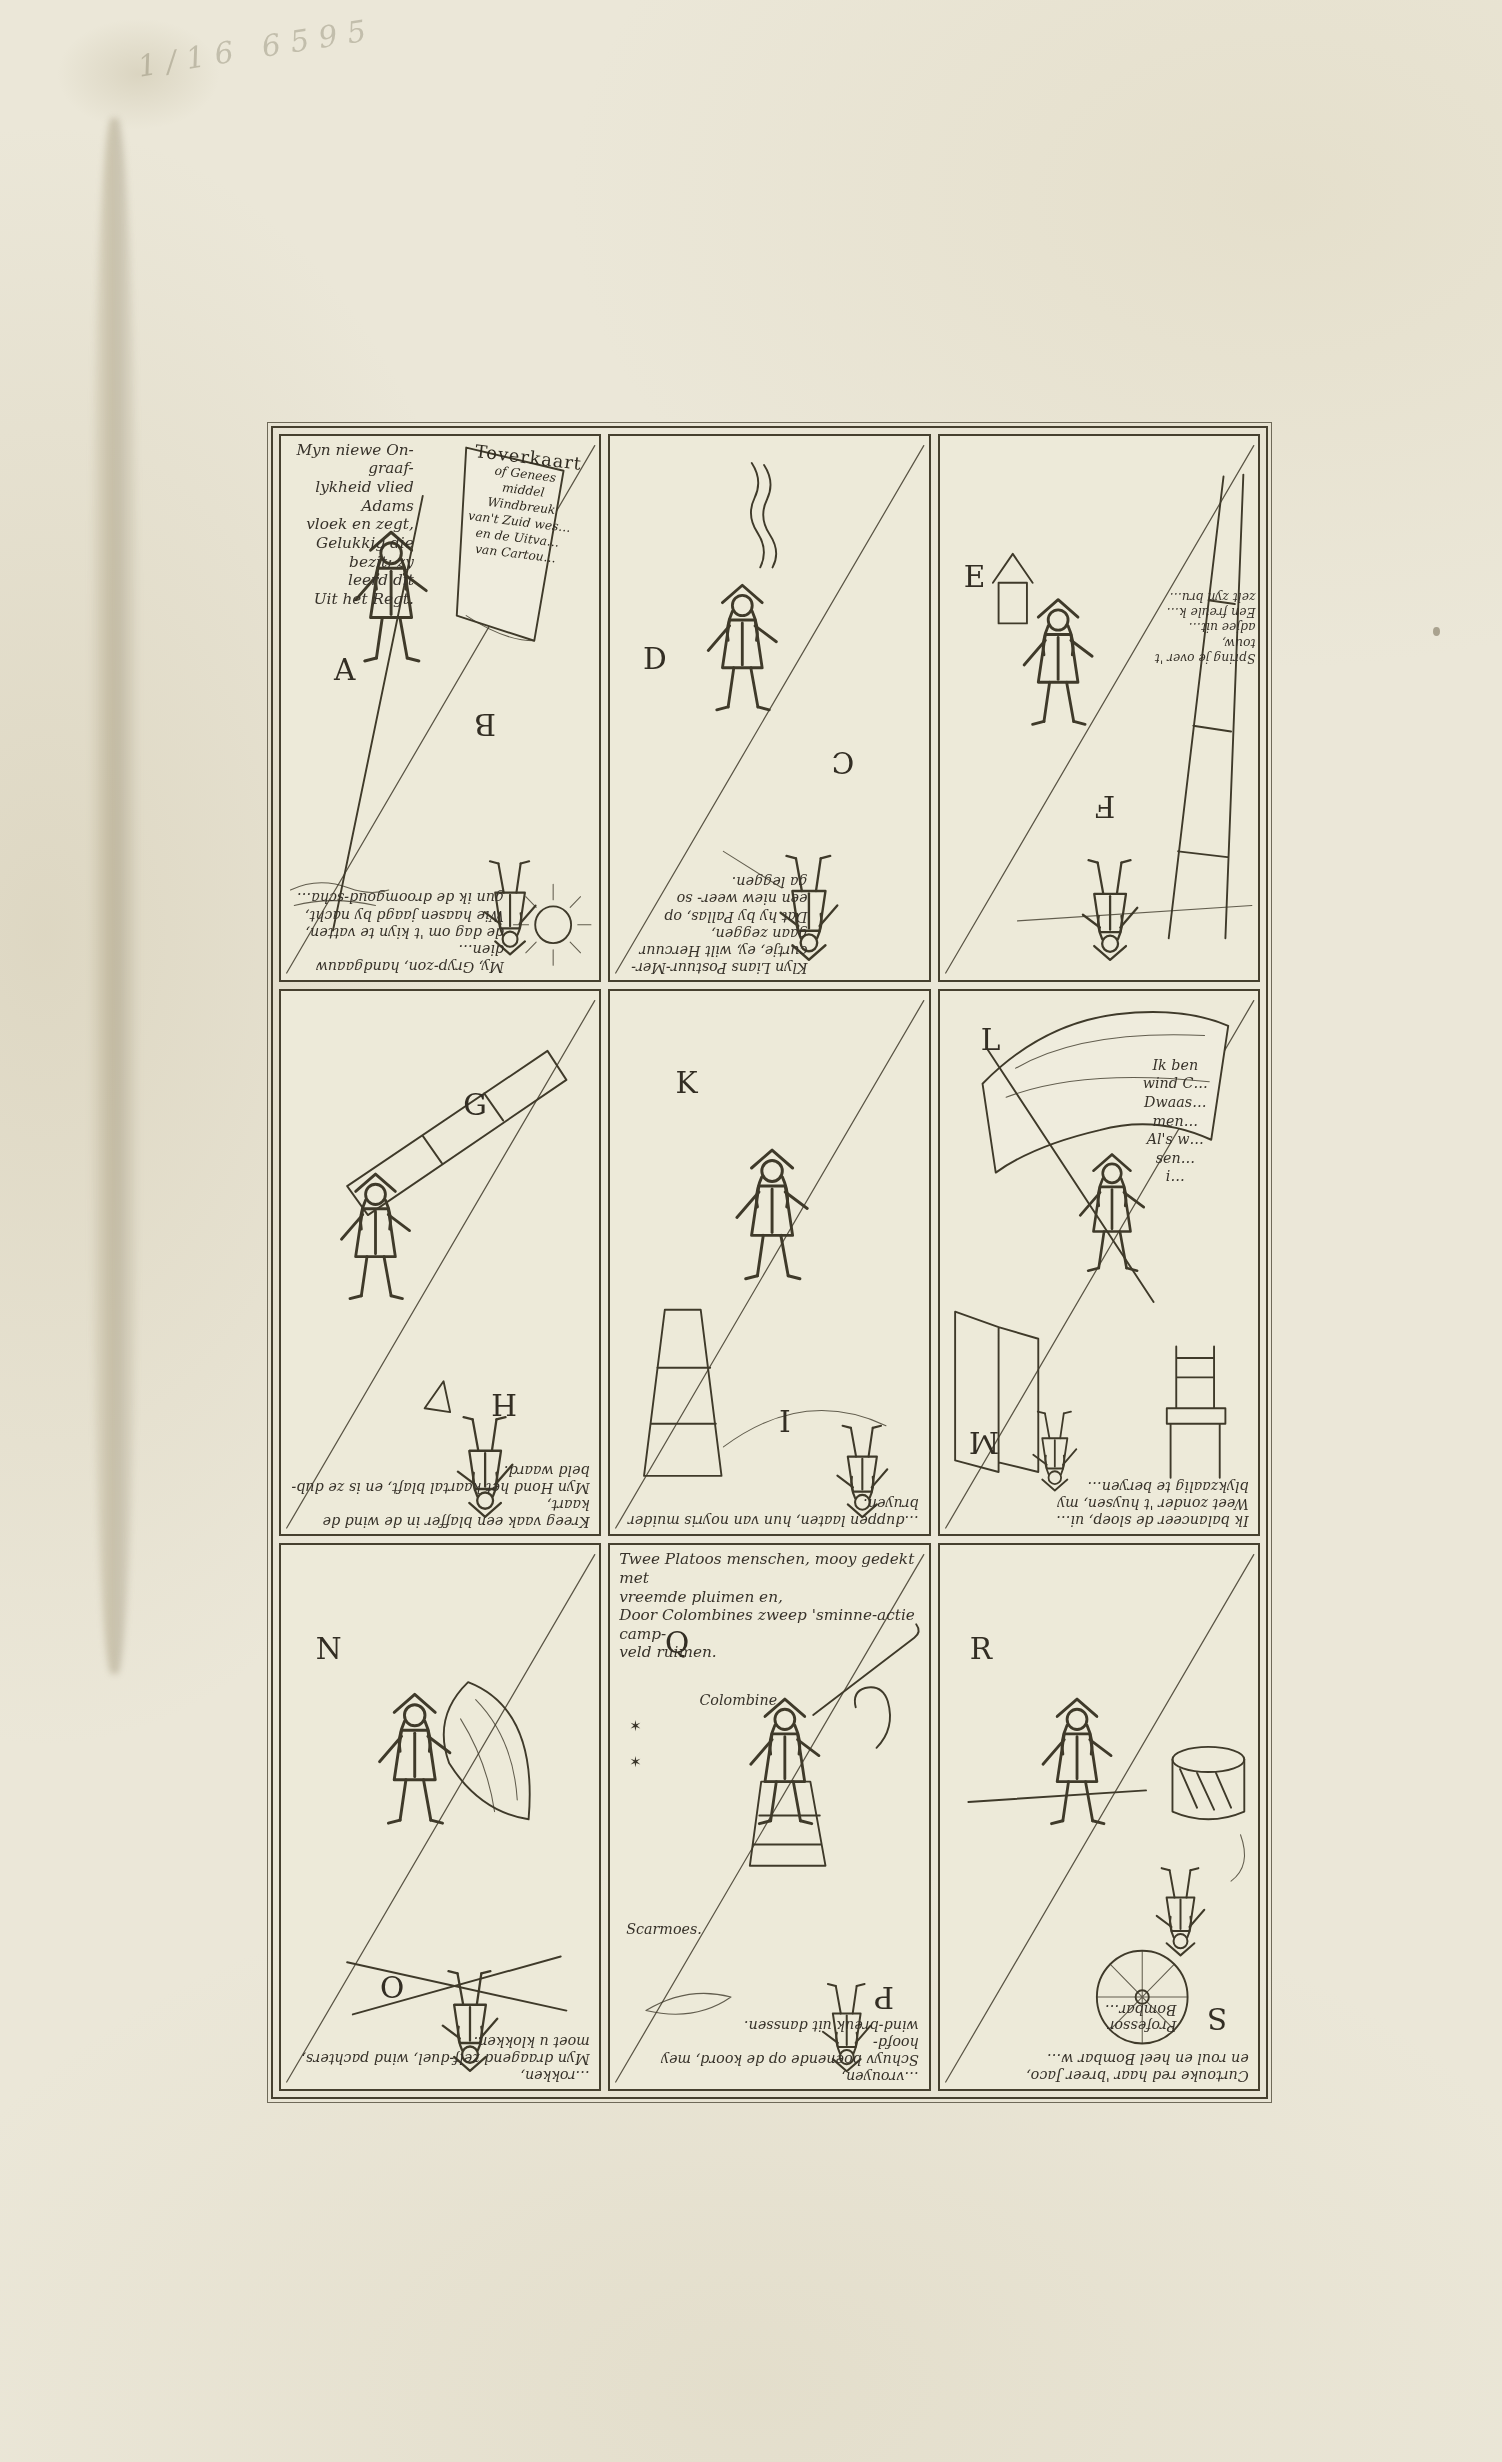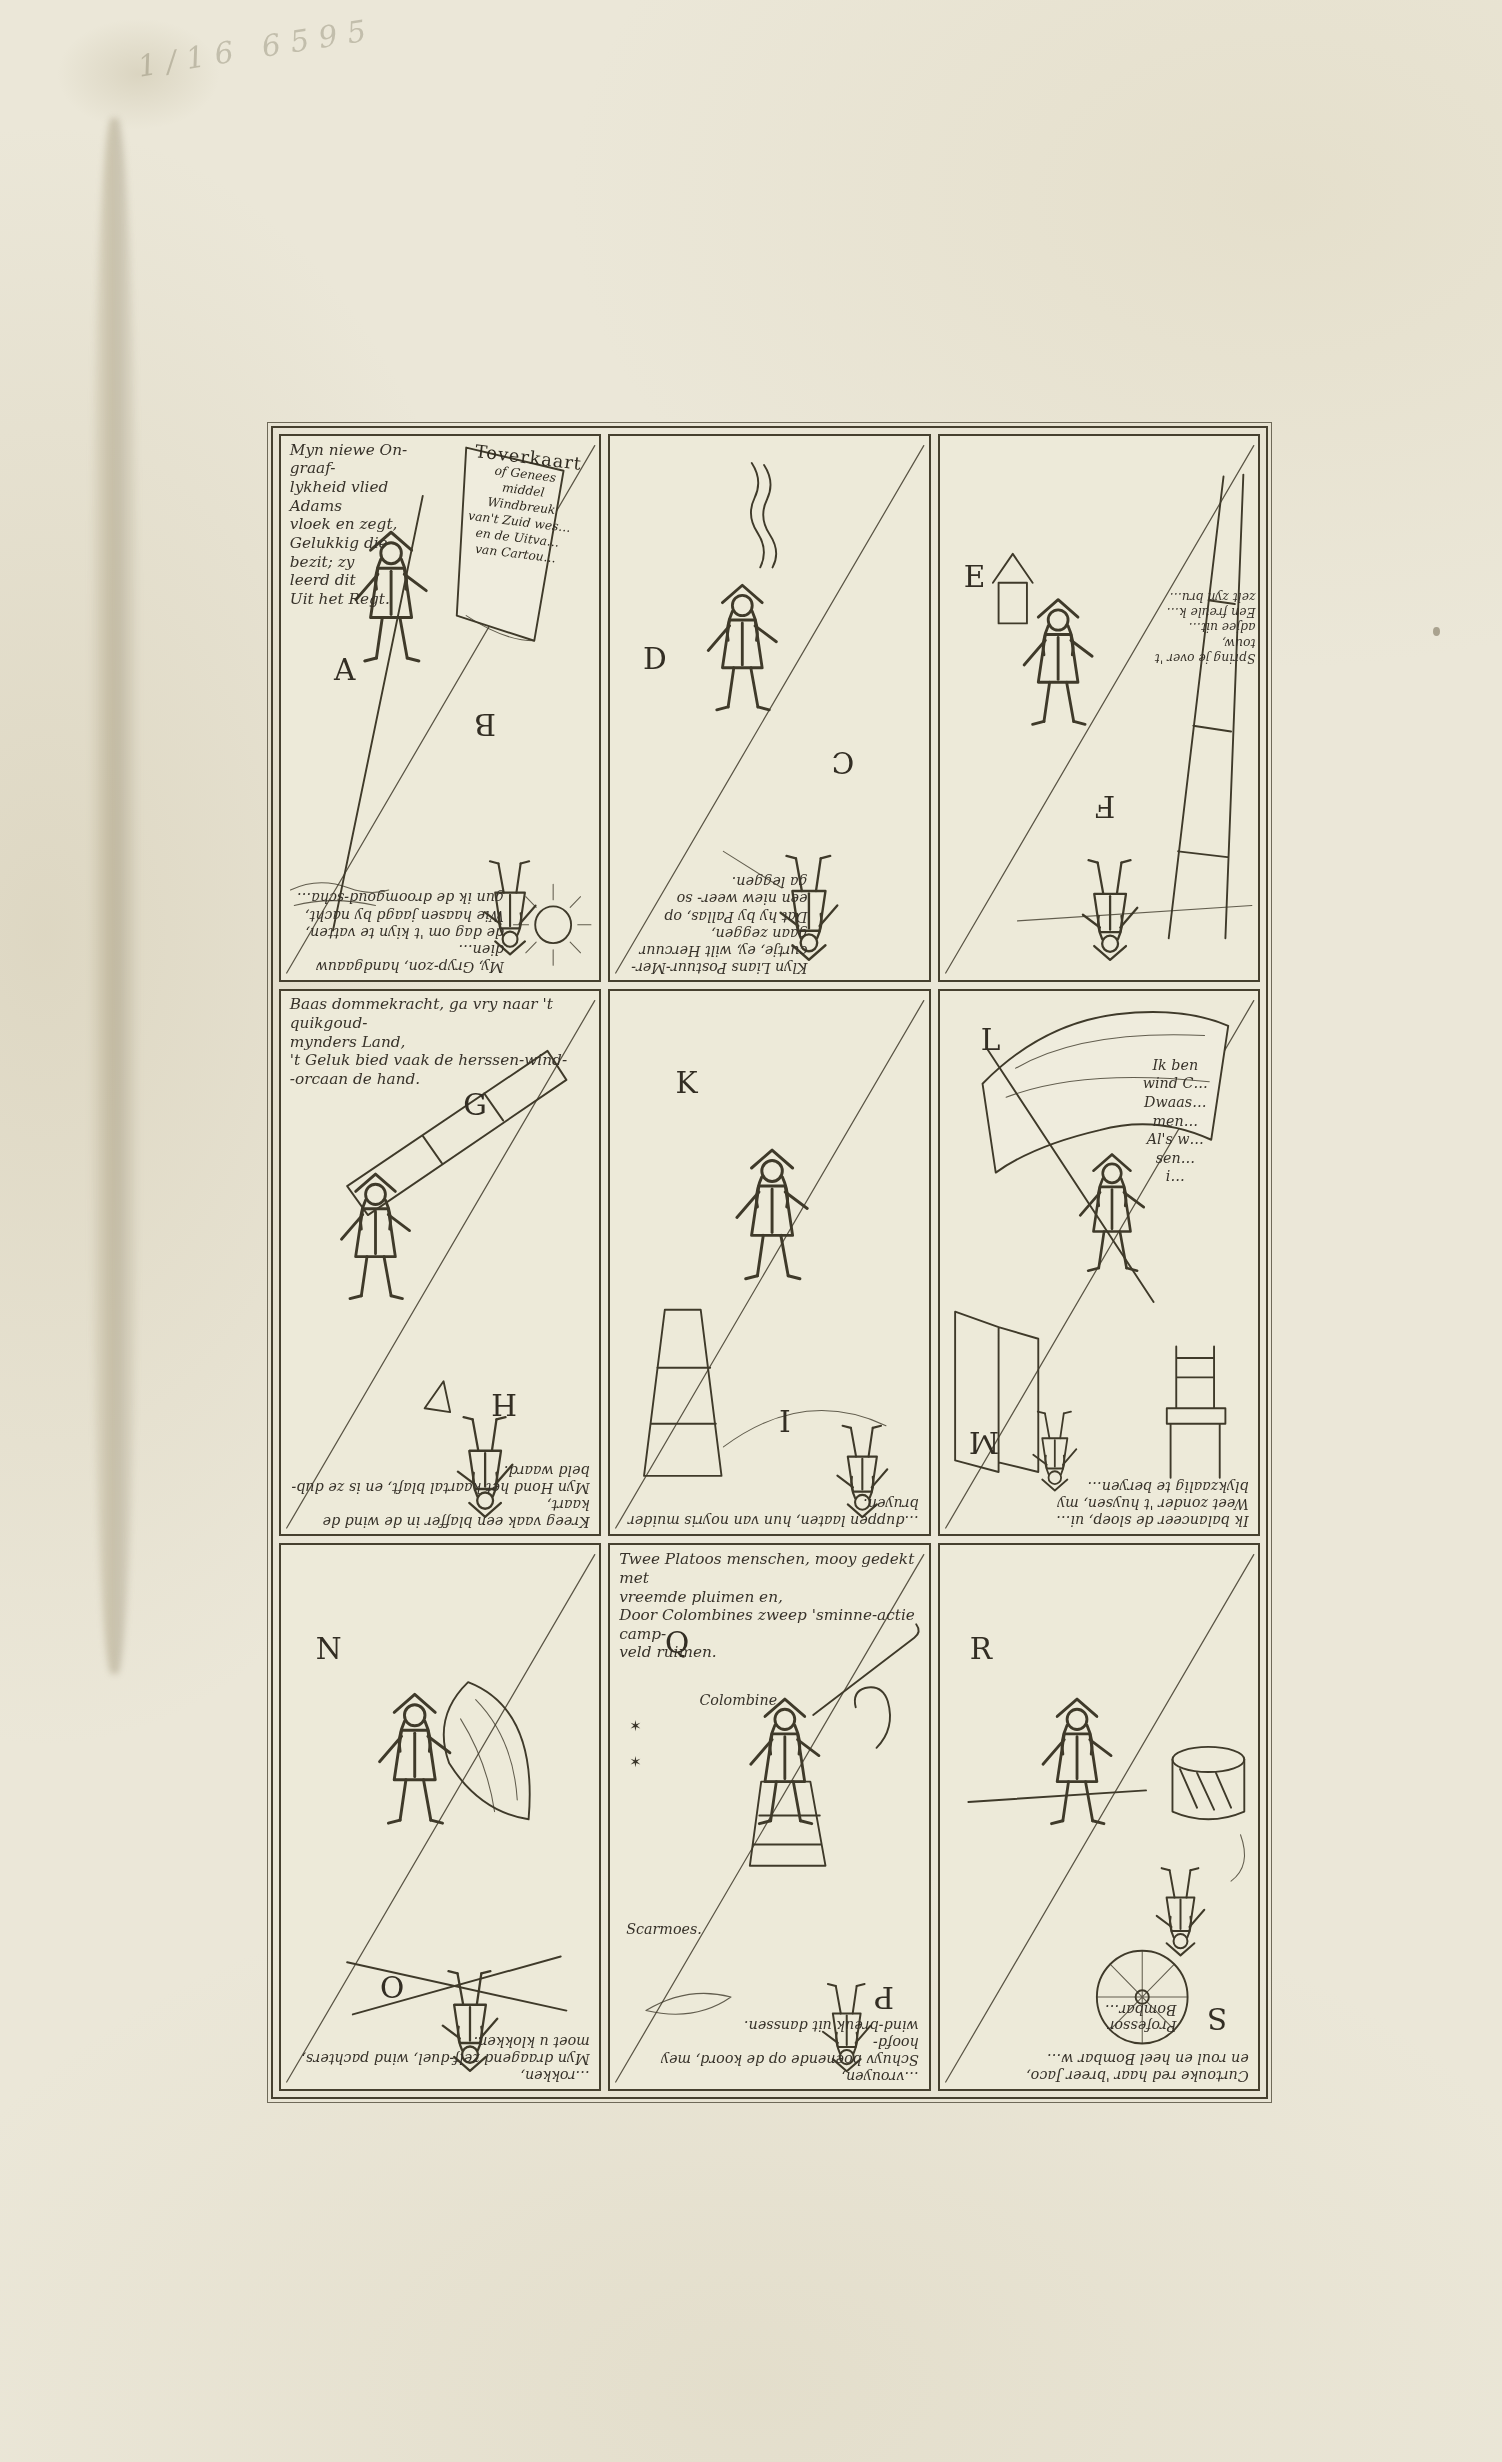--- a/index.html
+++ b/index.html
@@ -43,21 +43,21 @@
   .art{position:absolute;inset:0;width:100%;height:100%;}
   .art .ink{stroke:#3f3a2a;fill:none;stroke-width:2;stroke-linecap:round;stroke-linejoin:round;}
   .art .diag{stroke-width:1.3;opacity:.85;}
   .art .thin{stroke-width:1.1;opacity:.8;}
   .art .paperfill{fill:#efecdd;}
   .cap{
     position:absolute;top:4.9px;left:8.9px;right:5.9px;
     font-style:italic;font-size:15.3px;line-height:1.22;
     white-space:pre-line;color:#37322a;
   }
-  .cap.narrow{width:124px;right:auto;}
+  .cap.narrow{width:124px;right:auto;text-align:right;}
   .icap{
     position:absolute;bottom:4.9px;left:9.9px;right:9.9px;
     font-style:italic;font-size:14.3px;line-height:1.2;
     white-space:pre-line;color:#37322a;transform:rotate(180deg);
   }
   .icap.blockL{left:5.9px;right:38%;bottom:3.9px;}
   .letter{
     position:absolute;font-size:29.6px;color:#332e24;
     transform:translate(-50%,-50%);
   }
@@ -186,24 +186,20 @@
   <div class="panel">
     <svg class="art" viewBox="0 0 337 563" preserveAspectRatio="none">
       <g class="ink">
         <path class="diag" d="M6,556 L332,10"></path>
         <path d="M70,202 L282,62 M92,232 L302,92 M70,202 L92,232 M282,62 L302,92 M150,150 L170,178 M215,106 L235,134"></path>
         <path d="M152,432 l20,-28 l7,32 z"></path>
         <use href="#fig" xlink:href="#fig" transform="translate(55,185) scale(1.5)"></use>
         <use href="#fig" xlink:href="#fig" transform="translate(252,548) rotate(180) scale(1.2)"></use>
       </g>
     </svg>
-    <div class="cap">Baas dommekracht, ga vry naar 't quikgoud-
-mynders Land,
-'t Geluk bied vaak de herssen-wind-
--orcaan de hand.</div>
     <div class="letter" style="left:61%;top:21%;">G</div>
     <div class="letter inv" style="left:70%;top:76%;">H</div>
     <div class="icap">Kreeg vaak een blaffer in de wind de kaart,
 Myn Hond het kaartal blaft, en is ze dub-
 beld waard.</div>
   </div>
 
   <div class="panel">
     <svg class="art" viewBox="0 0 337 563" preserveAspectRatio="none">
       <g class="ink">

